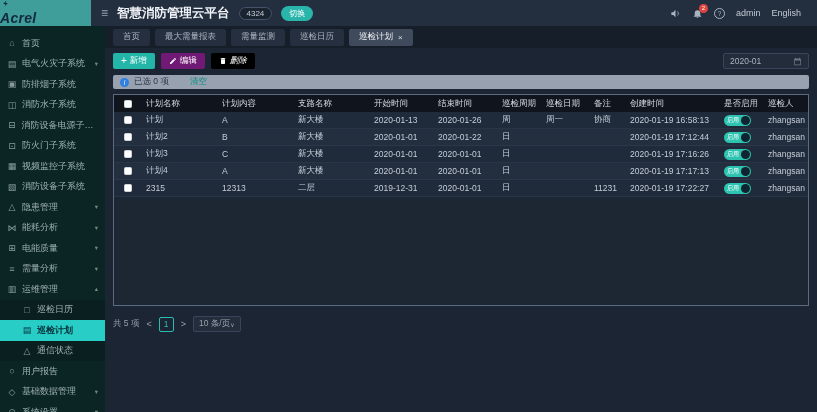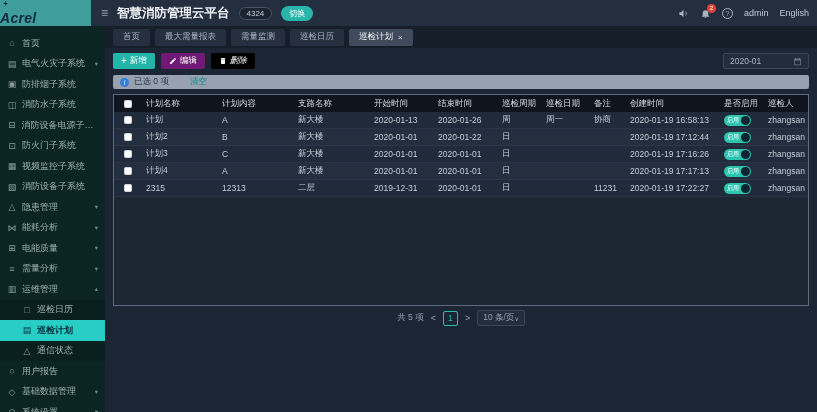--- a/index.html
+++ b/index.html
@@ -13,21 +13,21 @@
   .hdr{ height:26px; display:flex; align-items:stretch; background:#232e3e; }
   .logo{ width:91px; background:#3f9e99; display:flex; align-items:flex-start; justify-content:center; gap:3px;
          color:#13293f; font-weight:bold; font-style:italic; font-size:14px; letter-spacing:.3px;flex-direction:column; }
   .logo svg{ width:11px; height:11px; }
   .hdr-left{ display:flex; align-items:center; gap:9px; padding-left:10px; }
   .collapse{ color:#9aa4b2; font-size:12px; cursor:pointer; }
   .hdr-title{ color:#eef1f5; font-size:12.5px; font-weight:bold; }
   .hdr-badge{ background:#1a2330; border:1px solid #46536a; color:#c6cdd6; font-size:8px;
               border-radius:8px; padding:1px 7px; }
   .hdr-switch{ background:#2ab5ab; color:#fff; font-size:8px; border-radius:8px; padding:2px 8px; cursor:pointer;}
-  .hdr-right{ margin-left:auto; display:flex; align-items:center; gap:11px; padding-right:8px;
+  .hdr-right{ margin-left:auto; display:flex; align-items:center; gap:11px; padding-right:16px;
               color:#c2c9d4; font-size:9px; }
   .hico{ width:11px; height:11px; display:inline-flex; position:relative; cursor:pointer;}
   .hico svg{ width:11px; height:11px; }
   .bell-badge{ position:absolute; top:-4px; right:-5px; background:#e0443f; color:#fff; font-size:6px;
                min-width:9px; height:9px; border-radius:5px; display:flex; align-items:center; justify-content:center; font-style:normal;}
   .help{ width:11px; height:11px; border:1px solid #aab3c0; border-radius:50%; color:#aab3c0;
          font-size:7px; display:flex; align-items:center; justify-content:center; cursor:pointer;}
   
   .bodyrow{ display:flex; height:386px; }
   
@@ -82,21 +82,21 @@
   .col-4{ width:64px; } .col-5{ width:64px; }
   .col-6{ width:44px; } .col-7{ width:48px; } .col-8{ width:36px; }
   .col-9{ width:94px; } .col-10{ width:44px; } .col-11{ width:44px; }
   .cbx{ width:8px; height:8px; background:#fff; border:1px solid #d0d5dd; border-radius:1.5px; cursor:pointer;}
   .toggle{ width:27px; height:11px; background:#2ec3b1; border-radius:6px; position:relative;
            display:flex; align-items:center; cursor:pointer; }
   .toggle .tg-label{ color:#fff; font-size:6px; padding-left:3px; }
   .toggle .tg-knob{ position:absolute; right:1px; top:1px; width:9px; height:9px; border-radius:50%;
                     background:#0f2430; }
   
-  .pager{ margin-top:4px; display:flex; align-items:center; justify-content:center; gap:7px;
+  .pager{ margin-top:10px; display:flex; align-items:center; justify-content:flex-start; gap:7px;
           font-size:8.5px; color:#98a1ae; }
   .pg-arrow{ cursor:pointer; font-size:9px; }
   .pg-page{ width:15px; height:15px; border:1px solid #2bbdb3; color:#2bbdb3; border-radius:2px;
             display:flex; align-items:center; justify-content:center; cursor:pointer; }
   .pg-size{ height:16px; background:#232d3c; border:1px solid #39455a; border-radius:2px;
             display:flex; align-items:center; padding:0 5px; cursor:pointer; }
   .pg-size .chev{ font-size:6px; }
 </style>
 </head>
 <body>

